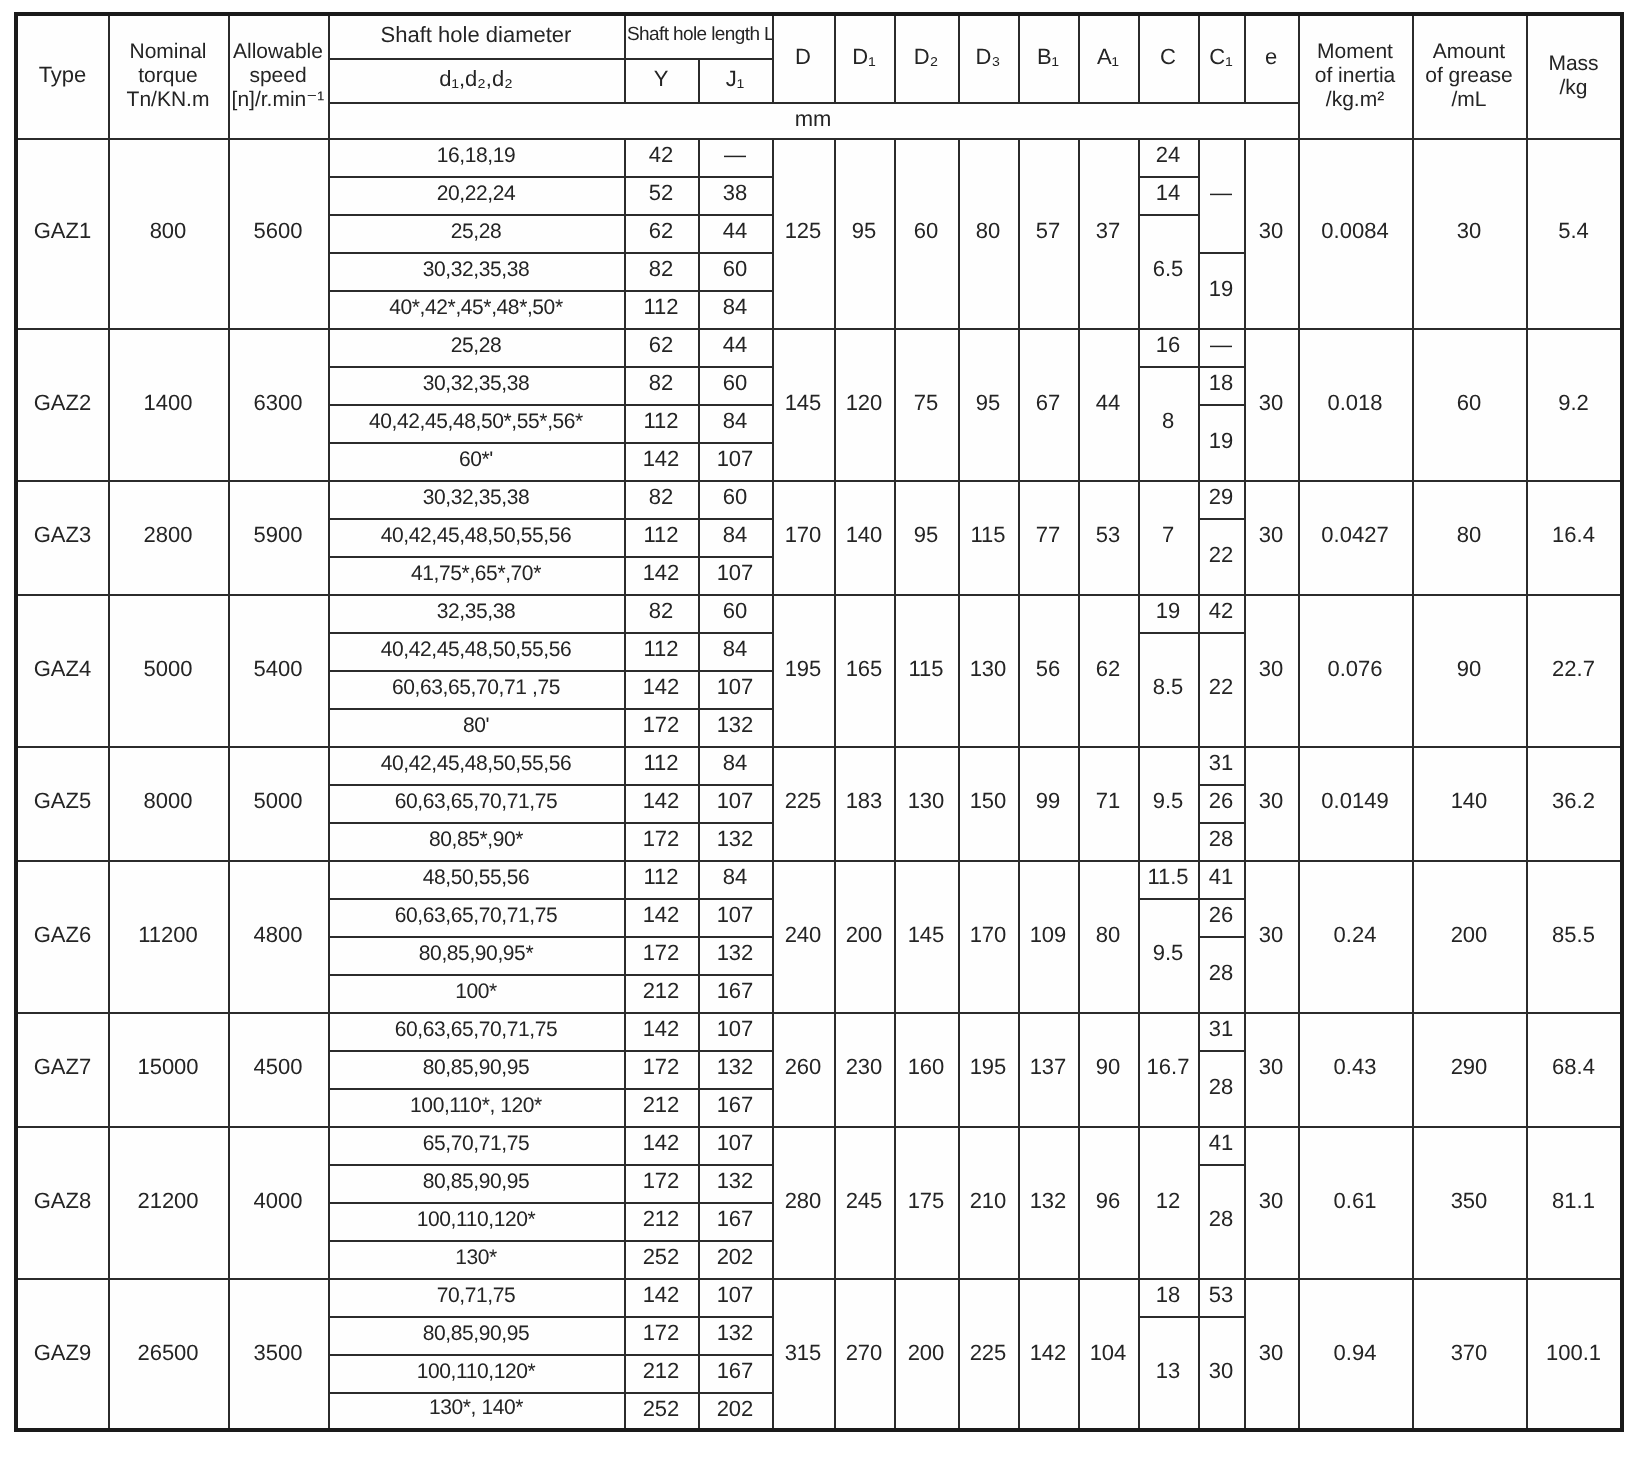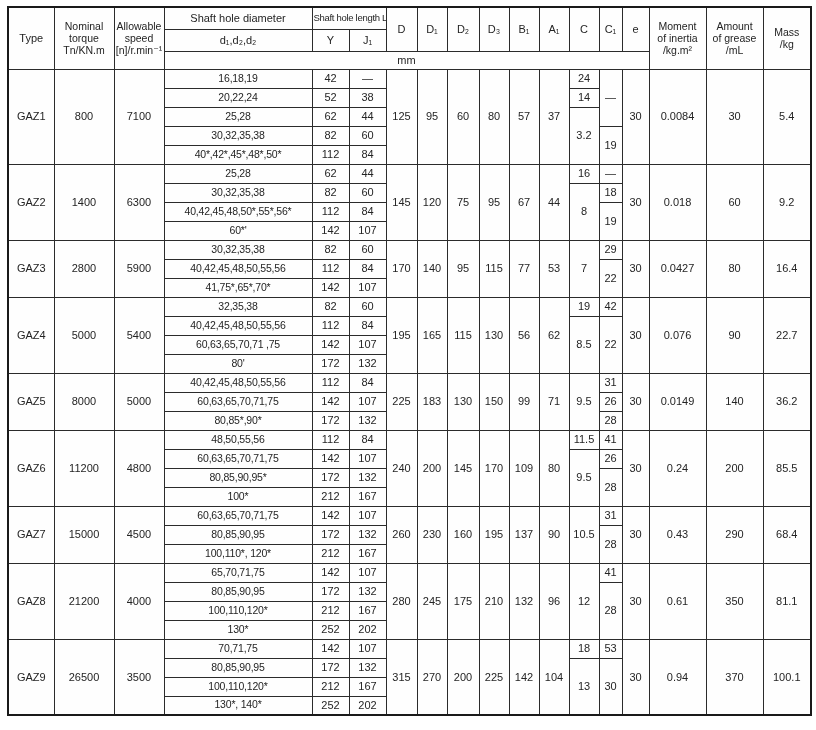--- a/index.html
+++ b/index.html
@@ -97,21 +97,21 @@
         <th>J₁</th>
       </tr>
       <tr class="hr3">
         <th colspan="12">mm</th>
       </tr>
     </thead>
     <tbody>
         <tr>
           <td rowspan="5">GAZ1</td>
           <td rowspan="5">800</td>
-          <td rowspan="5">7100</td>
+          <td rowspan="5">5600</td>
           <td class="c-diam">16,18,19</td>
           <td>42</td>
           <td>—</td>
           <td rowspan="5">125</td>
           <td rowspan="5">95</td>
           <td rowspan="5">60</td>
           <td rowspan="5">80</td>
           <td rowspan="5">57</td>
           <td rowspan="5">37</td>
           <td>24</td>
@@ -124,21 +124,21 @@
         <tr>
           <td class="c-diam">20,22,24</td>
           <td>52</td>
           <td>38</td>
           <td>14</td>
         </tr>
         <tr>
           <td class="c-diam">25,28</td>
           <td>62</td>
           <td>44</td>
-          <td rowspan="3">3.2</td>
+          <td rowspan="3">6.5</td>
         </tr>
         <tr>
           <td class="c-diam">30,32,35,38</td>
           <td>82</td>
           <td>60</td>
           <td rowspan="2">19</td>
         </tr>
         <tr>
           <td class="c-diam">40*,42*,45*,48*,50*</td>
           <td>112</td>
@@ -326,21 +326,21 @@
           <td rowspan="3">4500</td>
           <td class="c-diam">60,63,65,70,71,75</td>
           <td>142</td>
           <td>107</td>
           <td rowspan="3">260</td>
           <td rowspan="3">230</td>
           <td rowspan="3">160</td>
           <td rowspan="3">195</td>
           <td rowspan="3">137</td>
           <td rowspan="3">90</td>
-          <td rowspan="3">10.5</td>
+          <td rowspan="3">16.7</td>
           <td>31</td>
           <td rowspan="3">30</td>
           <td rowspan="3">0.43</td>
           <td rowspan="3">290</td>
           <td rowspan="3">68.4</td>
         </tr>
         <tr>
           <td class="c-diam">80,85,90,95</td>
           <td>172</td>
           <td>132</td>

